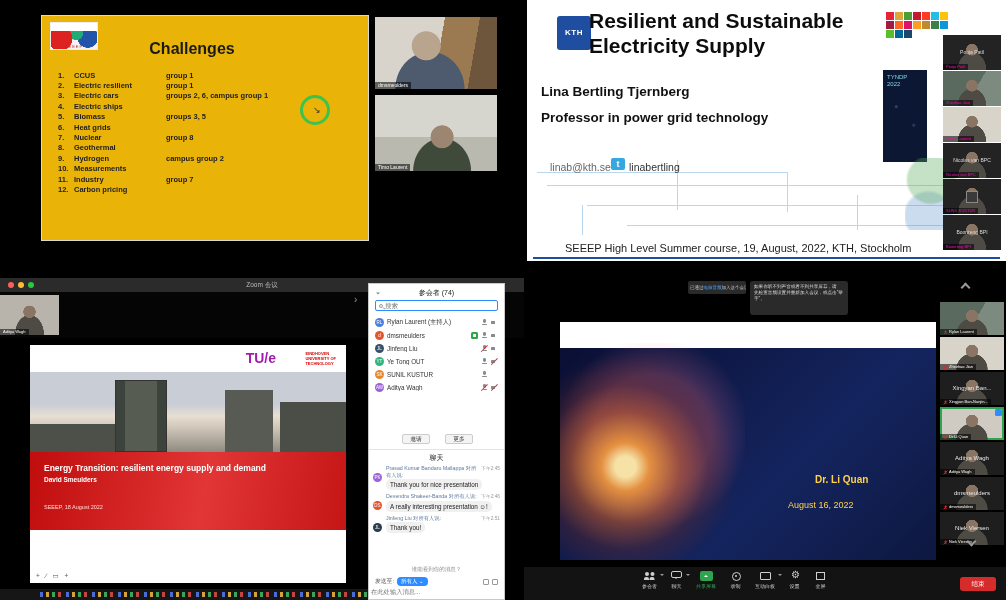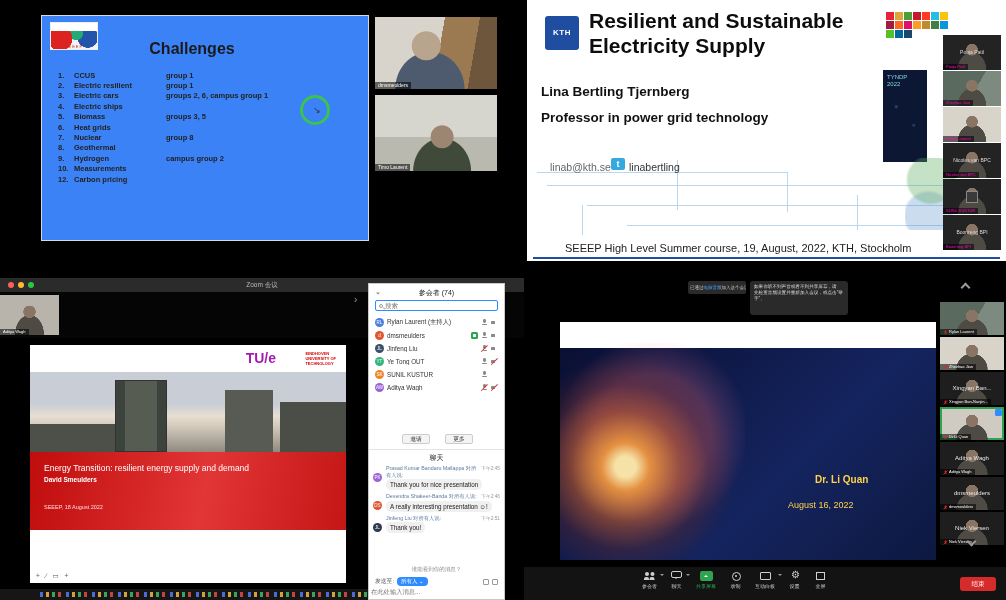--- a/index.html
+++ b/index.html
@@ -21,42 +21,42 @@
   .ic .slash{position:absolute;left:-1px;top:2.6px;width:9px;height:1.4px;background:#e02828;transform:rotate(-45deg)}
   .state-none{visibility:hidden}
   .sharebadge{width:7px;height:7px;background:#2ea44f;border-radius:1.5px;position:relative;flex:0 0 auto}
   .sharebadge::before{content:"";position:absolute;left:1.6px;top:1.6px;width:3.8px;height:3.8px;background:#fff;border-radius:.5px}
   .chev{display:inline-block;width:7px;height:7px;border-left:2px solid #9a9a9a;border-bottom:2px solid #9a9a9a}
   .chev.down{transform:rotate(-45deg)}
   .chev.up{transform:rotate(135deg)}
   .caret{display:inline-block;border:2.6px solid rgba(0,0,0,0);border-top-color:#8a8a8a;transform:translateY(1.5px)}
   
   #tl{left:0;top:0;width:524px;height:278px}
-  #tl .slide{position:absolute;left:42px;top:16px;width:326px;height:224px;background:#3b82f6;box-shadow:0 0 0 1px #d9d9d9}
+  #tl .slide{position:absolute;left:42px;top:16px;width:326px;height:224px;background:#eab308;box-shadow:0 0 0 1px #d9d9d9}
   #tl .seeep-logo{position:absolute;left:8px;top:6px;width:48px;height:28px;background:
      linear-gradient(180deg,#fff 0 30%,rgba(0,0,0,0) 30%),
      radial-gradient(circle at 20% 60%,#d22 0 30%,rgba(0,0,0,0) 31%),
      radial-gradient(circle at 55% 40%,#2a7 0 22%,rgba(0,0,0,0) 23%),
      radial-gradient(circle at 80% 55%,#25a 0 26%,rgba(0,0,0,0) 27%),#f4f4f4;border:1px solid #eee}
   #tl .seeep-logo span{position:absolute;left:0;right:0;bottom:0;text-align:center;font-size:4px;color:#c22;letter-spacing:1px}
   #tl .slide-title{position:absolute;left:0;top:24px;width:300px;text-align:center;font-size:16px;font-weight:600;color:#1a1a1a}
   #tl .list{position:absolute;left:16px;top:54px;right:8px}
   #tl .row{display:flex;height:10.4px;font-size:7.5px;font-weight:600;color:#222;align-items:center}
   #tl .row .n{width:16px}
   #tl .row .lbl{width:92px}
   #tl .row .grp{flex:1}
   #tl .anno{position:absolute;left:258px;top:79px;width:30px;height:30px;border:3px solid #3cc24e;border-radius:50%}
   #tl .anno span{position:absolute;left:10px;top:7px;font-size:9px;color:#333}
   #tl .thumb{position:absolute;left:375px;width:122px;background:#777;overflow:hidden}
   #tl .t1{top:17px;height:72px;background:linear-gradient(100deg,#d8d4cc 0 52%,#9b7a52 52% 78%,#6e563c 78%)}
   #tl .t2{top:95px;height:76px;background:linear-gradient(180deg,#d6d6cf 0 55%,#b9b9b0 55%)}
   
   #tr{left:524px;top:0;width:482px;height:278px}
   #tr .slide{position:absolute;left:3px;top:0;width:479px;height:261px;background:#fff;overflow:hidden}
-  #tr .kth{position:absolute;left:18px;top:16px;width:34px;height:34px;background:#1f4da0;border-radius:3px;
+  #tr .kth{position:absolute;left:30px;top:16px;width:34px;height:34px;background:#1f4da0;border-radius:3px;
      color:#fff;font-size:8px;font-weight:bold;text-align:center;line-height:34px;letter-spacing:.5px}
   #tr .title{position:absolute;left:62px;top:8px;font-size:21px;line-height:25px;font-weight:bold;color:#0d0d0d}
   #tr .speaker{position:absolute;left:14px;top:84px;font-size:13.5px;font-weight:bold;color:#111}
   #tr .role1{position:absolute;left:14px;top:110px;font-size:13.5px;font-weight:bold;color:#111}
   #tr .role2{position:absolute;left:14px;top:136px;font-size:13.5px;font-weight:bold;color:#111}
   #tr .email{position:absolute;left:23px;top:161px;font-size:10.5px;color:#666;}
   #tr .twitter{position:absolute;left:84px;top:158px;width:14px;height:12px;background:#35a8e0;border-radius:2px;
      color:#fff;font-size:9px;text-align:center;line-height:12px;font-weight:bold}
   #tr .twhandle{position:absolute;left:102px;top:161px;font-size:10.5px;color:#333}
   #tr .footer{position:absolute;left:38px;top:242px;font-size:11px;color:#222}
@@ -85,21 +85,21 @@
   #bl .gtile.active-true{outline:2px solid #2ea44f;outline-offset:-2px}
   #bl .gtile .vlabel{font-size:4px;line-height:6px}
   #bl .garrow{position:absolute;left:354px;top:16px;color:#999;font-size:10px}
   #bl .slide{position:absolute;left:30px;top:67px;width:316px;height:238px;background:#fff;overflow:hidden}
   #bl .band1{position:absolute;left:0;top:0;right:0;height:27px;background:#fff}
   #bl .tue{position:absolute;right:70px;top:5px;color:#a21caf;font-weight:bold;font-size:14px}
   #bl .tuetxt{position:absolute;right:10px;top:6px;color:#d40000;font-size:4px;line-height:5px;font-weight:bold}
   #bl .photo{position:absolute;left:0;top:27px;right:0;height:80px;background:linear-gradient(180deg,#c9cdd6 0 40%,#e7dfd2 55%,#cfc6b8 70%,#8f8a80 100%)}
   #bl .bld{position:absolute;background:#41463f}
   #bl .redband{position:absolute;left:0;top:107px;right:0;height:78px;background:linear-gradient(100deg,#c00d0d,#e23535 55%,#c51616)}
-  #bl .rtitle{position:absolute;left:14px;top:11px;width:280px;font-size:8.5px;font-weight:normal;color:#fff}
+  #bl .rtitle{position:absolute;left:14px;top:11px;width:280px;font-size:8.5px;font-weight:bold;color:#fff}
   #bl .rspeaker{position:absolute;left:14px;top:24px;font-size:6.5px;font-weight:bold;color:#fff}
   #bl .rdate{position:absolute;left:14px;top:52px;font-size:5.5px;color:#ffd9d9}
   #bl .band2{position:absolute;left:0;top:185px;right:0;bottom:0;background:#fff}
   #bl .tools{position:absolute;left:6px;bottom:3px;font-size:6.5px;color:#555;letter-spacing:2px}
   #bl .dock{position:absolute;left:0;right:20px;bottom:0;height:11px;background:#161616}
   #bl .dockicons{position:absolute;left:8%;right:8%;top:3px;height:5px;background:repeating-linear-gradient(90deg,#4a6cd4 0 3px,rgba(0,0,0,0) 3px 6px,#d4a23a 6px 9px,rgba(0,0,0,0) 9px 12px,#3aa45a 12px 15px,rgba(0,0,0,0) 15px 18px,#c44444 18px 21px,rgba(0,0,0,0) 21px 26px)}
   
   #bl .panel{position:absolute;left:368px;top:5px;width:137px;height:317px;background:#fff;border:1px solid #c9c9c9;font-size:6.5px;color:#333}
   #bl .phead{position:absolute;left:0;right:0;top:4px;text-align:center;font-size:7px;color:#222}
   #bl .pcaret{position:absolute;left:7px;top:7px}
@@ -245,20 +245,25 @@
           <span class="lbl">Hydrogen</span>
           <span class="grp">campus group 2</span>
         </div>
 
         <div class="row">
           <span class="n">10.</span>
           <span class="lbl">Measurements</span>
           <span class="grp"></span>
         </div>
 
+        <div class="row">
+          <span class="n">11.</span>
+          <span class="lbl">Industry</span>
+          <span class="grp">group 7</span>
+        </div>
 
         <div class="row">
           <span class="n">12.</span>
           <span class="lbl">Carbon pricing</span>
           <span class="grp"></span>
         </div>
       </div>
     <div class="anno">
         <span>↘</span>
       </div>

